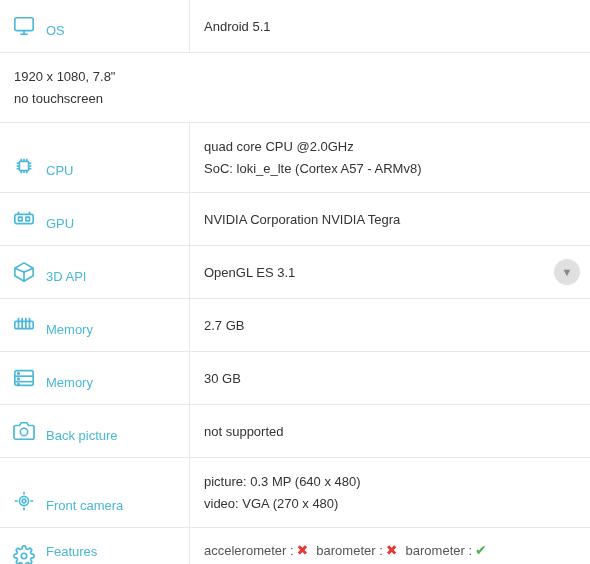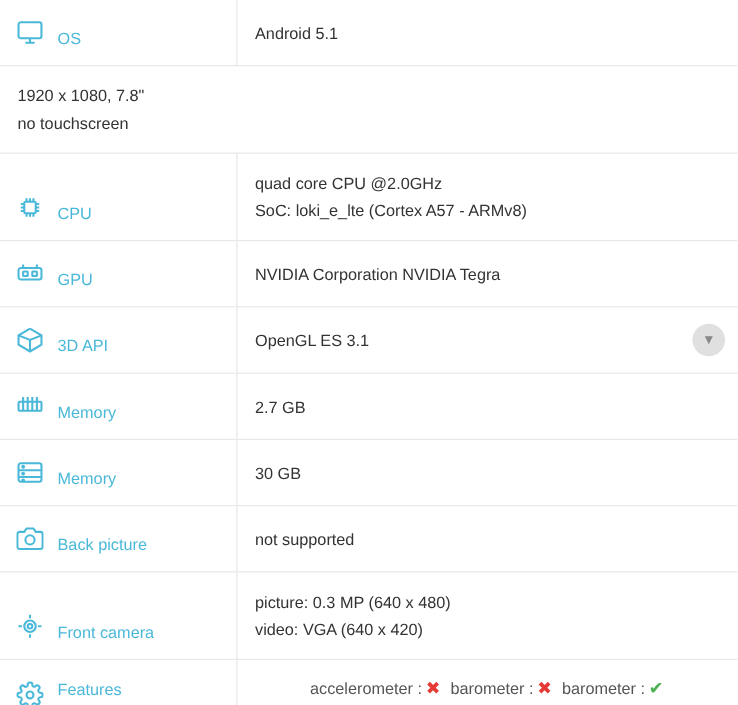--- a/index.html
+++ b/index.html
@@ -64,21 +64,20 @@
       display: flex;
       flex-direction: column;
       gap: 6px;
       width: 100%;
     }
     .features-row {
       display: flex;
       flex-wrap: wrap;
       gap: 4px 8px;
       align-items: center;
-      margin-left: 44px;
     }
     .feature-item {
       display: flex;
       align-items: center;
       gap: 3px;
       white-space: nowrap;
     }
     .feature-label {
       color: #555;
     }
@@ -245,21 +244,21 @@
             <line x1="12" y1="2" x2="12" y2="5"></line>
             <line x1="12" y1="19" x2="12" y2="22"></line>
             <line x1="2" y1="12" x2="5" y2="12"></line>
             <line x1="19" y1="12" x2="22" y2="12"></line>
           </svg>
         </div>
         <span class="label-text">Front camera</span>
       </div>
       <div class="cell-value multi">
         <span class="value-line">picture: 0.3 MP (640 x 480)</span>
-        <span class="value-line">video: VGA (640 x 420)</span>
+        <span class="value-line">video: VGA (270 x 480)</span>
       </div>
     </div>
     <div class="row">
       <div class="cell-label" style="align-items: flex-start; padding-top: 16px;">
         <div class="icon">
           <svg viewBox="0 0 24 24" fill="none" stroke="#4ab8d8" stroke-width="1.8">
             <circle cx="12" cy="12" r="3"></circle>
             <path d="M19.4 15a1.65 1.65 0 0 0 .33 1.82l.06.06a2 2 0 0 1-2.83 2.83l-.06-.06a1.65 1.65 0 0 0-1.82-.33 1.65 1.65 0 0 0-1 1.51V21a2 2 0 0 1-4 0v-.09A1.65 1.65 0 0 0 9 19.4a1.65 1.65 0 0 0-1.82.33l-.06.06a2 2 0 0 1-2.83-2.83l.06-.06A1.65 1.65 0 0 0 4.68 15a1.65 1.65 0 0 0-1.51-1H3a2 2 0 0 1 0-4h.09A1.65 1.65 0 0 0 4.6 9a1.65 1.65 0 0 0-.33-1.82l-.06-.06a2 2 0 0 1 2.83-2.83l.06.06A1.65 1.65 0 0 0 9 4.68a1.65 1.65 0 0 0 1-1.51V3a2 2 0 0 1 4 0v.09a1.65 1.65 0 0 0 1 1.51 1.65 1.65 0 0 0 1.82-.33l.06-.06a2 2 0 0 1 2.83 2.83l-.06.06A1.65 1.65 0 0 0 19.4 9a1.65 1.65 0 0 0 1.51 1H21a2 2 0 0 1 0 4h-.09a1.65 1.65 0 0 0-1.51 1z"></path>
           </svg>
         </div>

